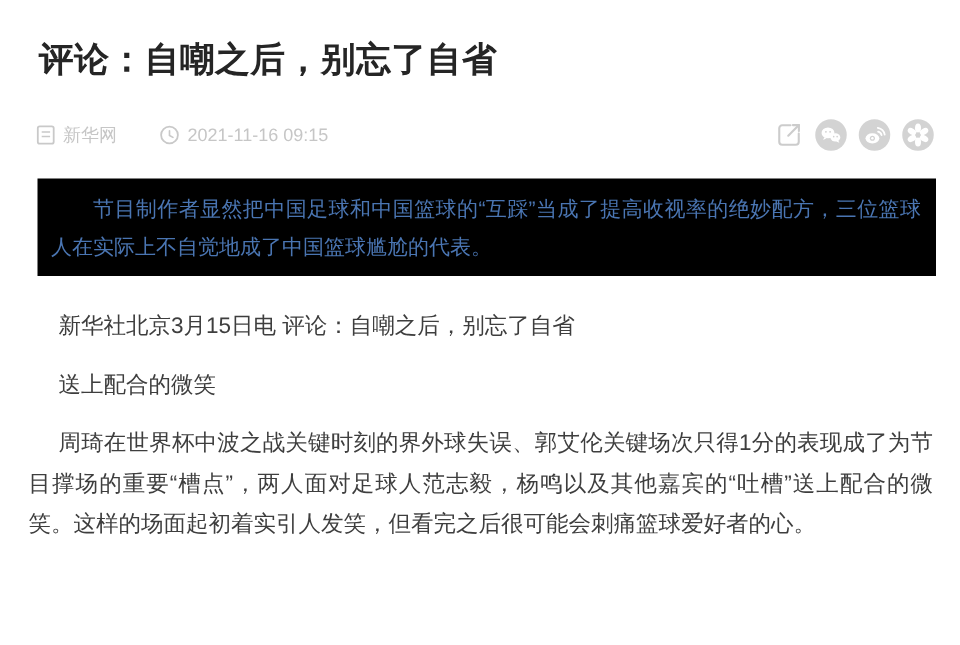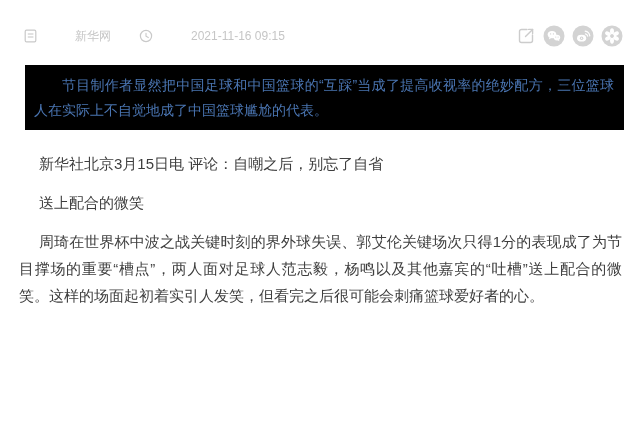--- a/index.html
+++ b/index.html
@@ -11,21 +11,21 @@
   .title{
     margin:24px 20px 0 26px;
     font-size:23px;line-height:30px;font-weight:700;
     color:#252525;letter-spacing:0.5px;
   }
   .meta{
     display:flex;align-items:center;
     margin:25px 17px 0 24px;
     color:#c6c6c6;font-size:12px;
   }
-  .meta-item{display:flex;align-items:center;margin-right:28px;gap:33px;}
+  .meta-item{display:flex;align-items:center;margin-right:28px;}
   .meta-item svg{margin-right:5px;display:block;}
   .share{margin-left:auto;display:flex;align-items:center;gap:7px;}
   .share-btn{display:block;cursor:pointer;line-height:0;}
   .summary{
     margin:18px 16px 0 25px;
     background:#000000;
     color:#4a75b2;
     font-size:14px;line-height:25px;
     padding:8px 10px 7px 9px;
     text-indent:2em;
@@ -37,20 +37,21 @@
     font-size:15px;line-height:27px;
     text-align:justify;
   }
   .article p{margin:12px 0 7px 0;text-indent:20px;}
 </style>
 </head>
 <body>
 
 <div class="page">
 
+  <h1 class="title">评论：自嘲之后，别忘了自省</h1>
 
   <div class="meta">
 
     <span class="meta-item">
       <svg width="13" height="14" viewBox="0 0 13 14">
         <rect x="1.2" y="1.2" width="10.6" height="11.6" rx="1.3" fill="none" stroke="#c9c9c9" stroke-width="1.2"></rect>
         <line x1="3.8" y1="5" x2="9.4" y2="5" stroke="#c9c9c9" stroke-width="1.1"></line>
         <line x1="3.8" y1="8" x2="9.4" y2="8" stroke="#c9c9c9" stroke-width="1.1"></line>
       </svg>
       <span>新华网</span>

